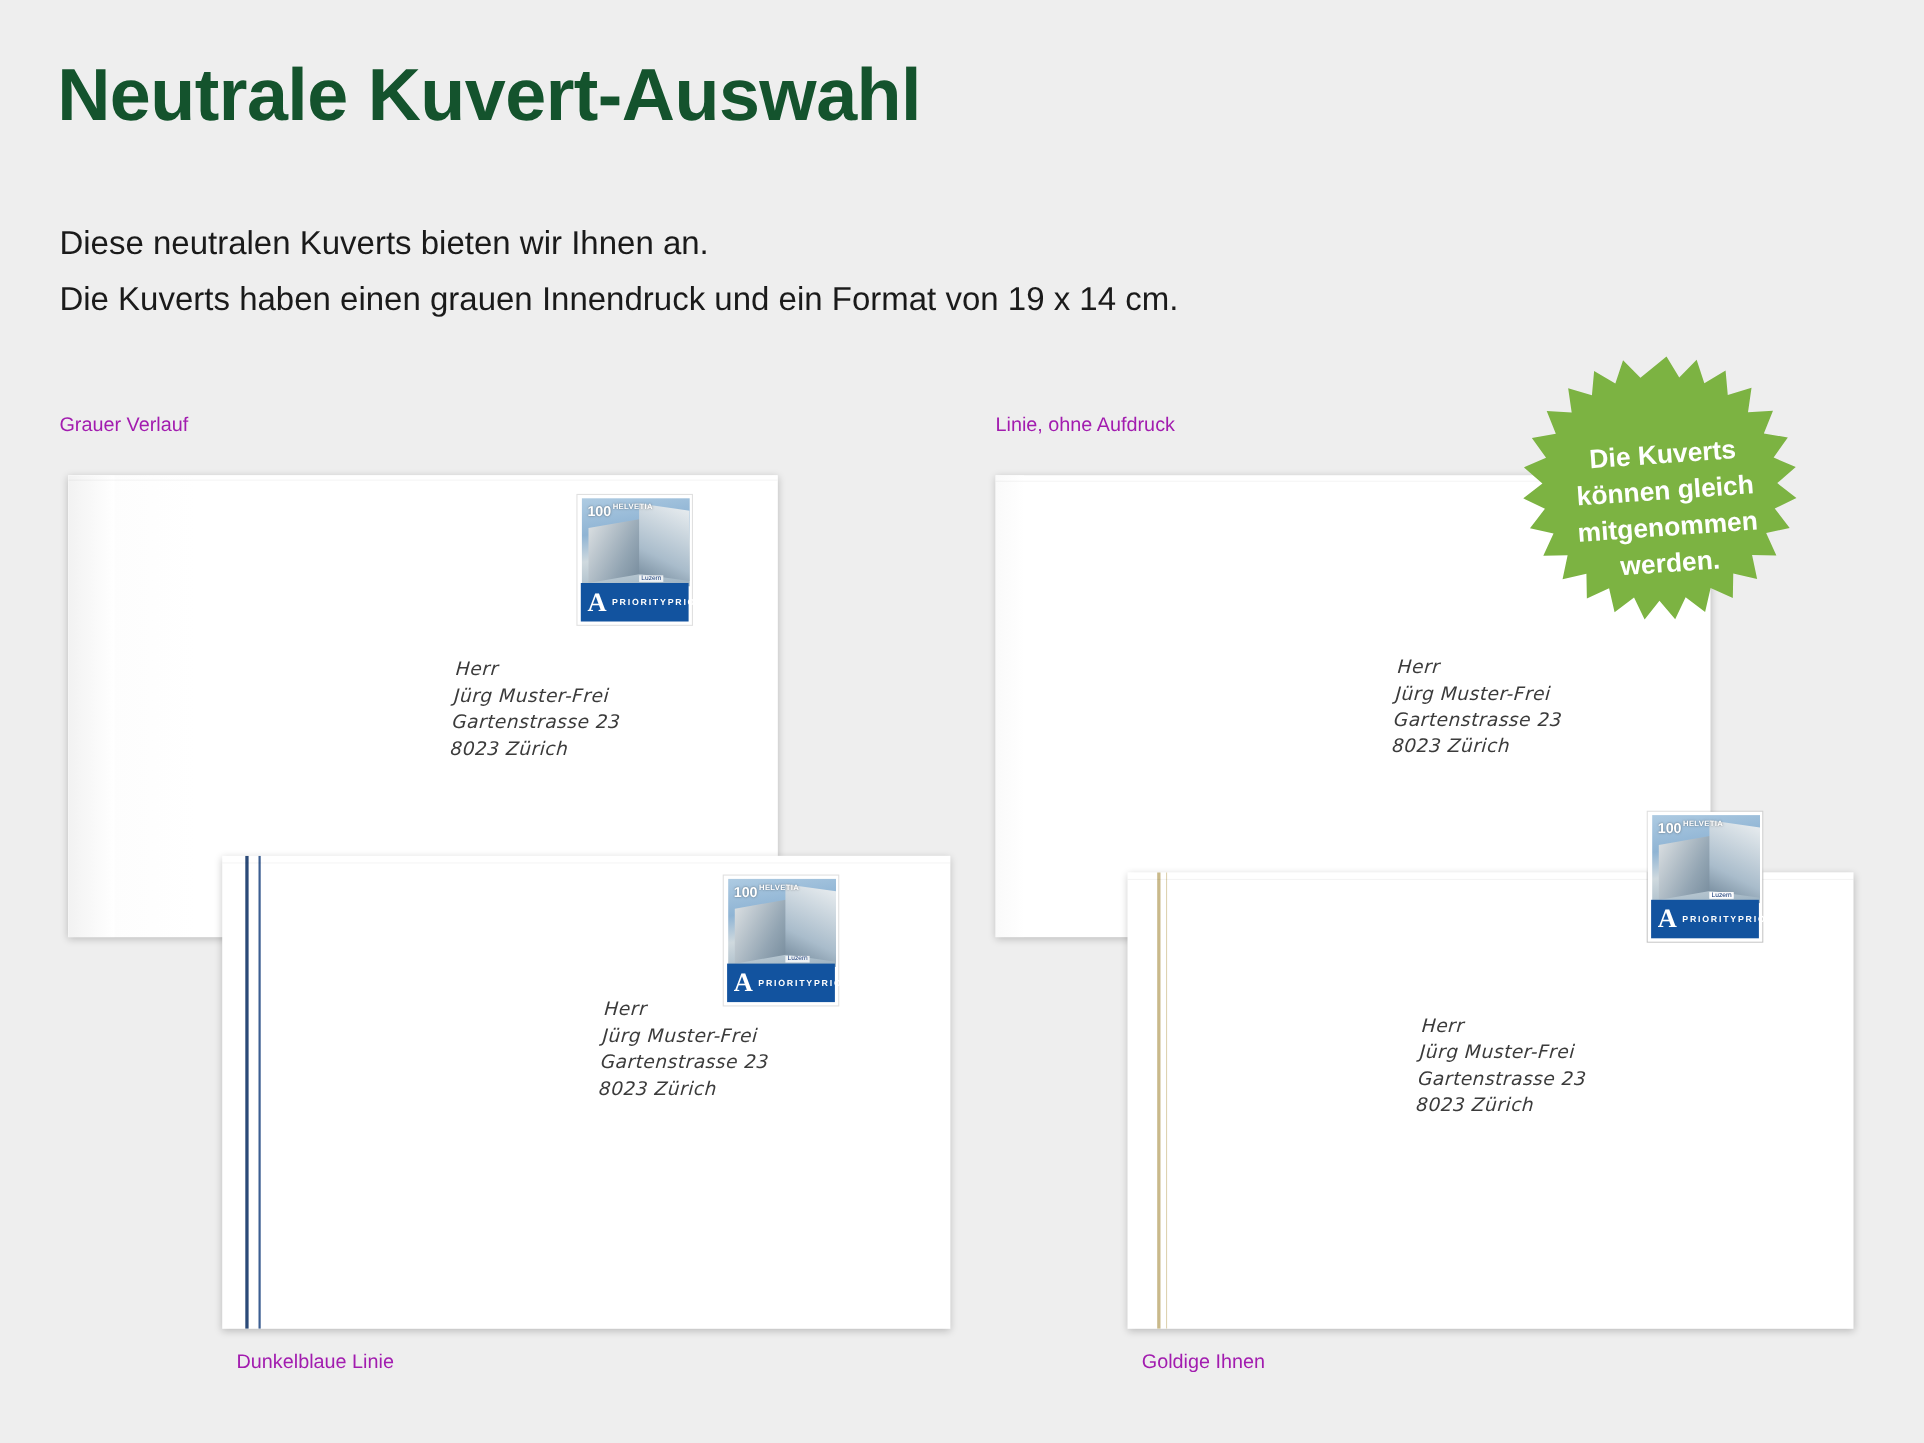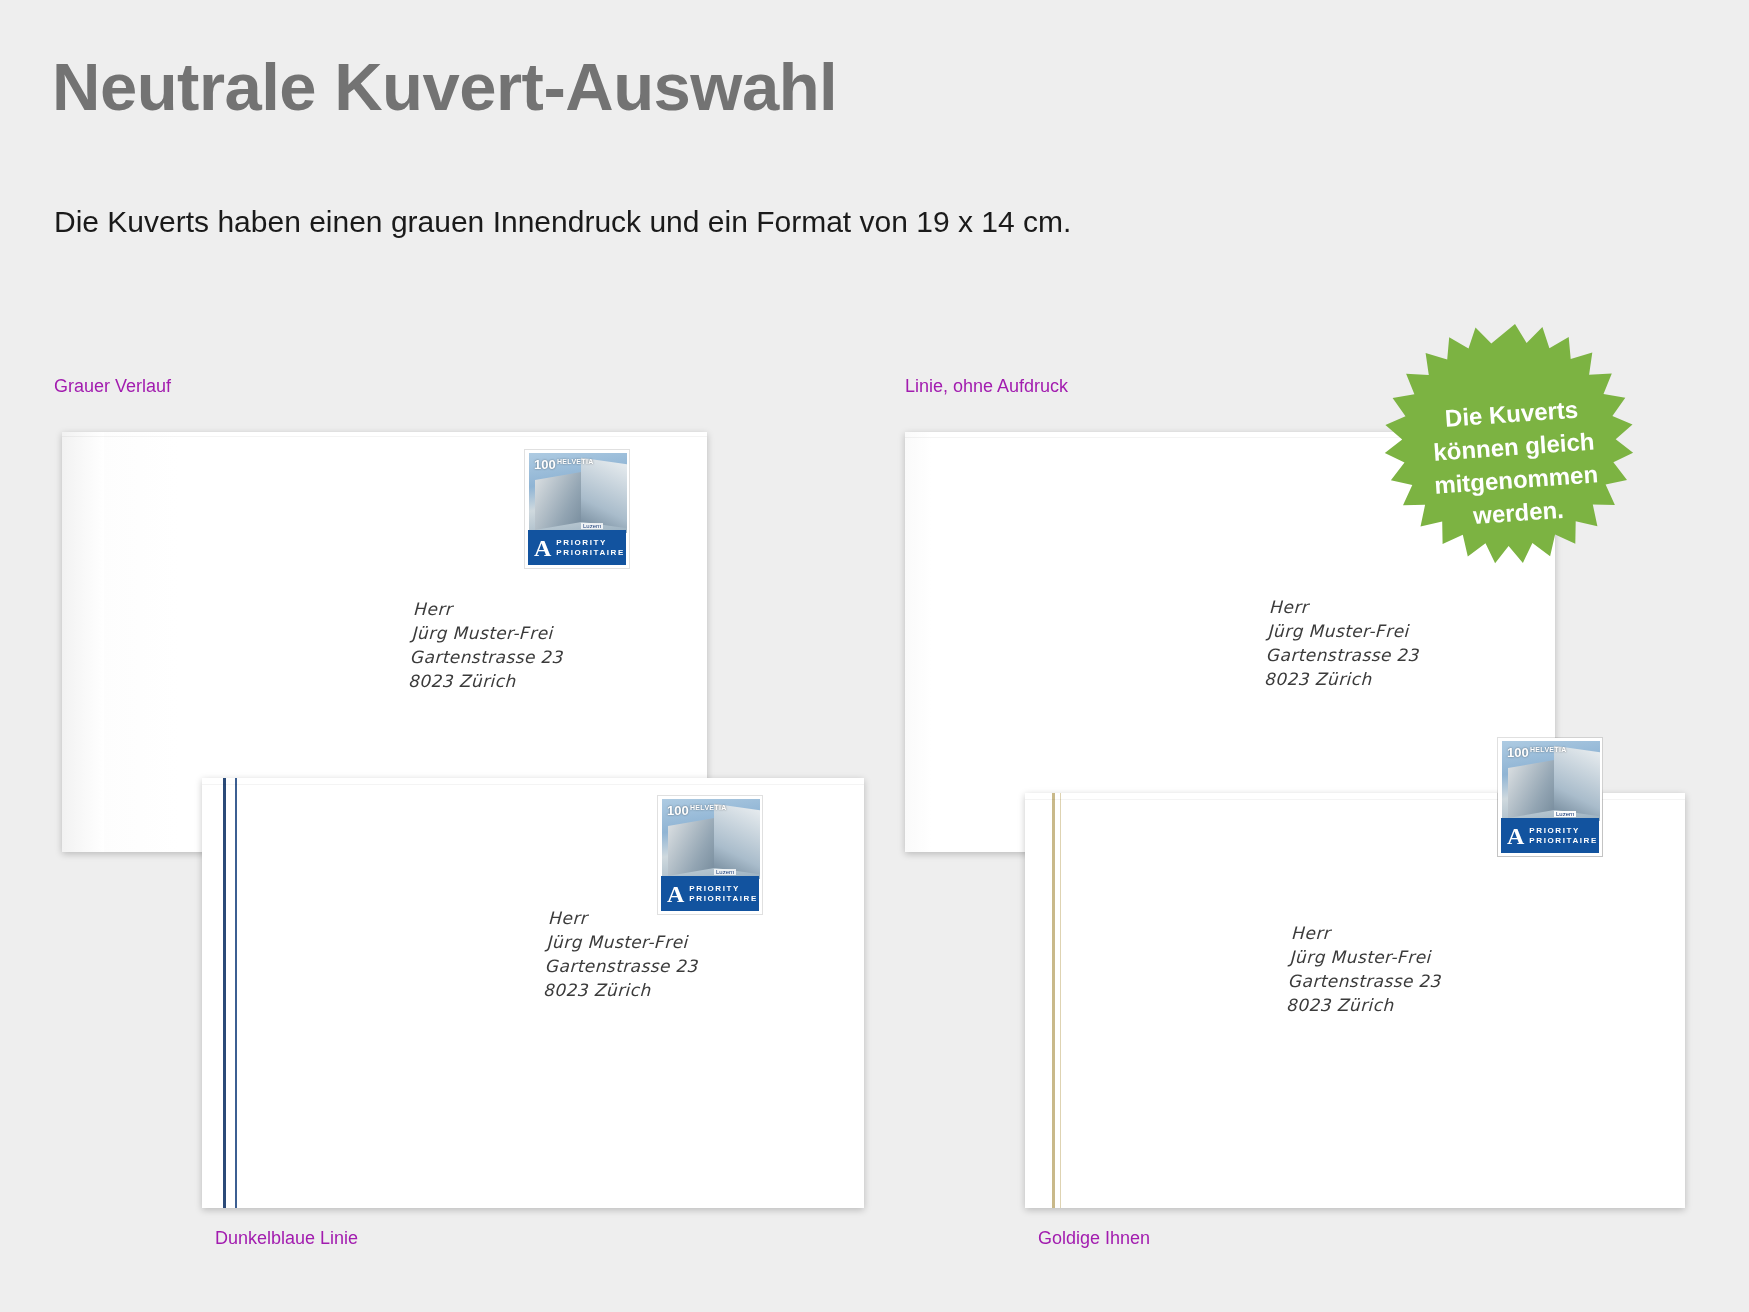--- a/index.html
+++ b/index.html
@@ -17,21 +17,21 @@
   }
 
   
   .page-title {
     position: absolute;
     left: 52px;
     top: 48px;
     font-size: 67px;
     font-weight: 700;
     letter-spacing: -0.5px;
-    color: #737373;
+    color: #14532d;
     white-space: nowrap;
   }
   .intro {
     position: absolute;
     left: 54px;
     top: 196px;
     font-size: 30px;
     line-height: 51px;
     color: #1a1a1a;
     white-space: nowrap;
@@ -199,21 +199,21 @@
   .prio-a {
     font-family: "Liberation Serif", serif;
     font-size: 24px;
     font-weight: 700;
     line-height: 1;
     margin: 0 5px 0 6px;
     color: #ffffff;
   }
   .prio-words {
     display: flex;
-    flex-direction: column;
+    flex-direction: row;
     justify-content: center;
     line-height: 10px;
   }
   .prio-words span {
     font-family: "Liberation Sans", sans-serif;
     font-size: 8px;
     font-weight: 700;
     letter-spacing: 1.6px;
     color: #ffffff;
   }
@@ -243,20 +243,21 @@
     transform: rotate(-4deg);
     pointer-events: none;
   }
 </style>
 </head>
 <body>
 
 <div class="page-title">Neutrale Kuvert-Auswahl</div>
 
 <div class="intro">
+  <div>Diese neutralen Kuverts bieten wir Ihnen an.</div>
   <div>Die Kuverts haben einen grauen Innendruck und ein Format von 19 x 14 cm.</div>
 </div>
 
 <div class="caption cap-gray">Grauer Verlauf</div>
 <div class="caption cap-white">Linie, ohne Aufdruck</div>
 <div class="caption cap-blue">Dunkelblaue Linie</div>
 <div class="caption cap-gold">Goldige Ihnen</div>
 
 <div class="envelope env-gray">
   <div class="inner-gradient"></div>

